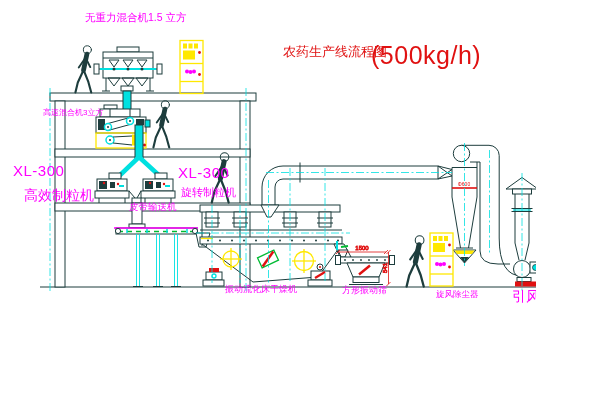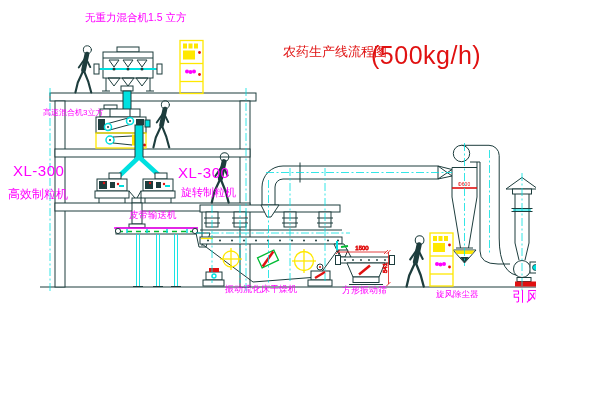--- a/index.html
+++ b/index.html
@@ -21,24 +21,24 @@
   .mgf{fill:var(--magenta,#f0f);stroke:none}
   .grs{stroke:var(--green,#0b3);fill:none}
   text.dim{fill:var(--red,#e11);font:6px "Liberation Sans",sans-serif}
   text.dim-s{font-size:5px}
   #person *{stroke-linecap:round;stroke-linejoin:round}
   
   .lbl{position:absolute;color:var(--magenta,#f0f);line-height:1;white-space:nowrap}
   .l-gm{left:85px;top:12px;font-size:10.5px}
   .l-hsm{left:43px;top:109px;font-size:8px}
   .l-xll{left:13px;top:163px;font-size:15px;letter-spacing:.5px}
-  .l-xlls{left:8px;top:188px;font-size:12px}
+  .l-xlls{left:24px;top:188px;font-size:14px}
   .l-xlr{left:178px;top:165px;font-size:15px;letter-spacing:.5px}
   .l-xlrs{left:181px;top:187px;font-size:11px}
-  .l-belt{left:129px;top:210px;font-size:9.5px}
+  .l-belt{left:129px;top:202px;font-size:9.5px}
   .l-dry{left:225px;top:285px;font-size:9px}
   .l-drym{left:221px;top:294px;font-size:15px}
   .l-sv{left:342px;top:286px;font-size:9px}
   .l-svm{left:337px;top:294px;font-size:15px}
   .l-cyc{left:436px;top:290px;font-size:8.5px}
   .l-fan{left:512px;top:289px;font-size:14px}
   .l-tcn{left:283px;top:45px;font-size:13px;color:var(--red,#e11)}
   .l-tcap{left:371px;top:43px;font-size:25px;color:var(--red,#e11);letter-spacing:.5px}
 </style>
 </head>

